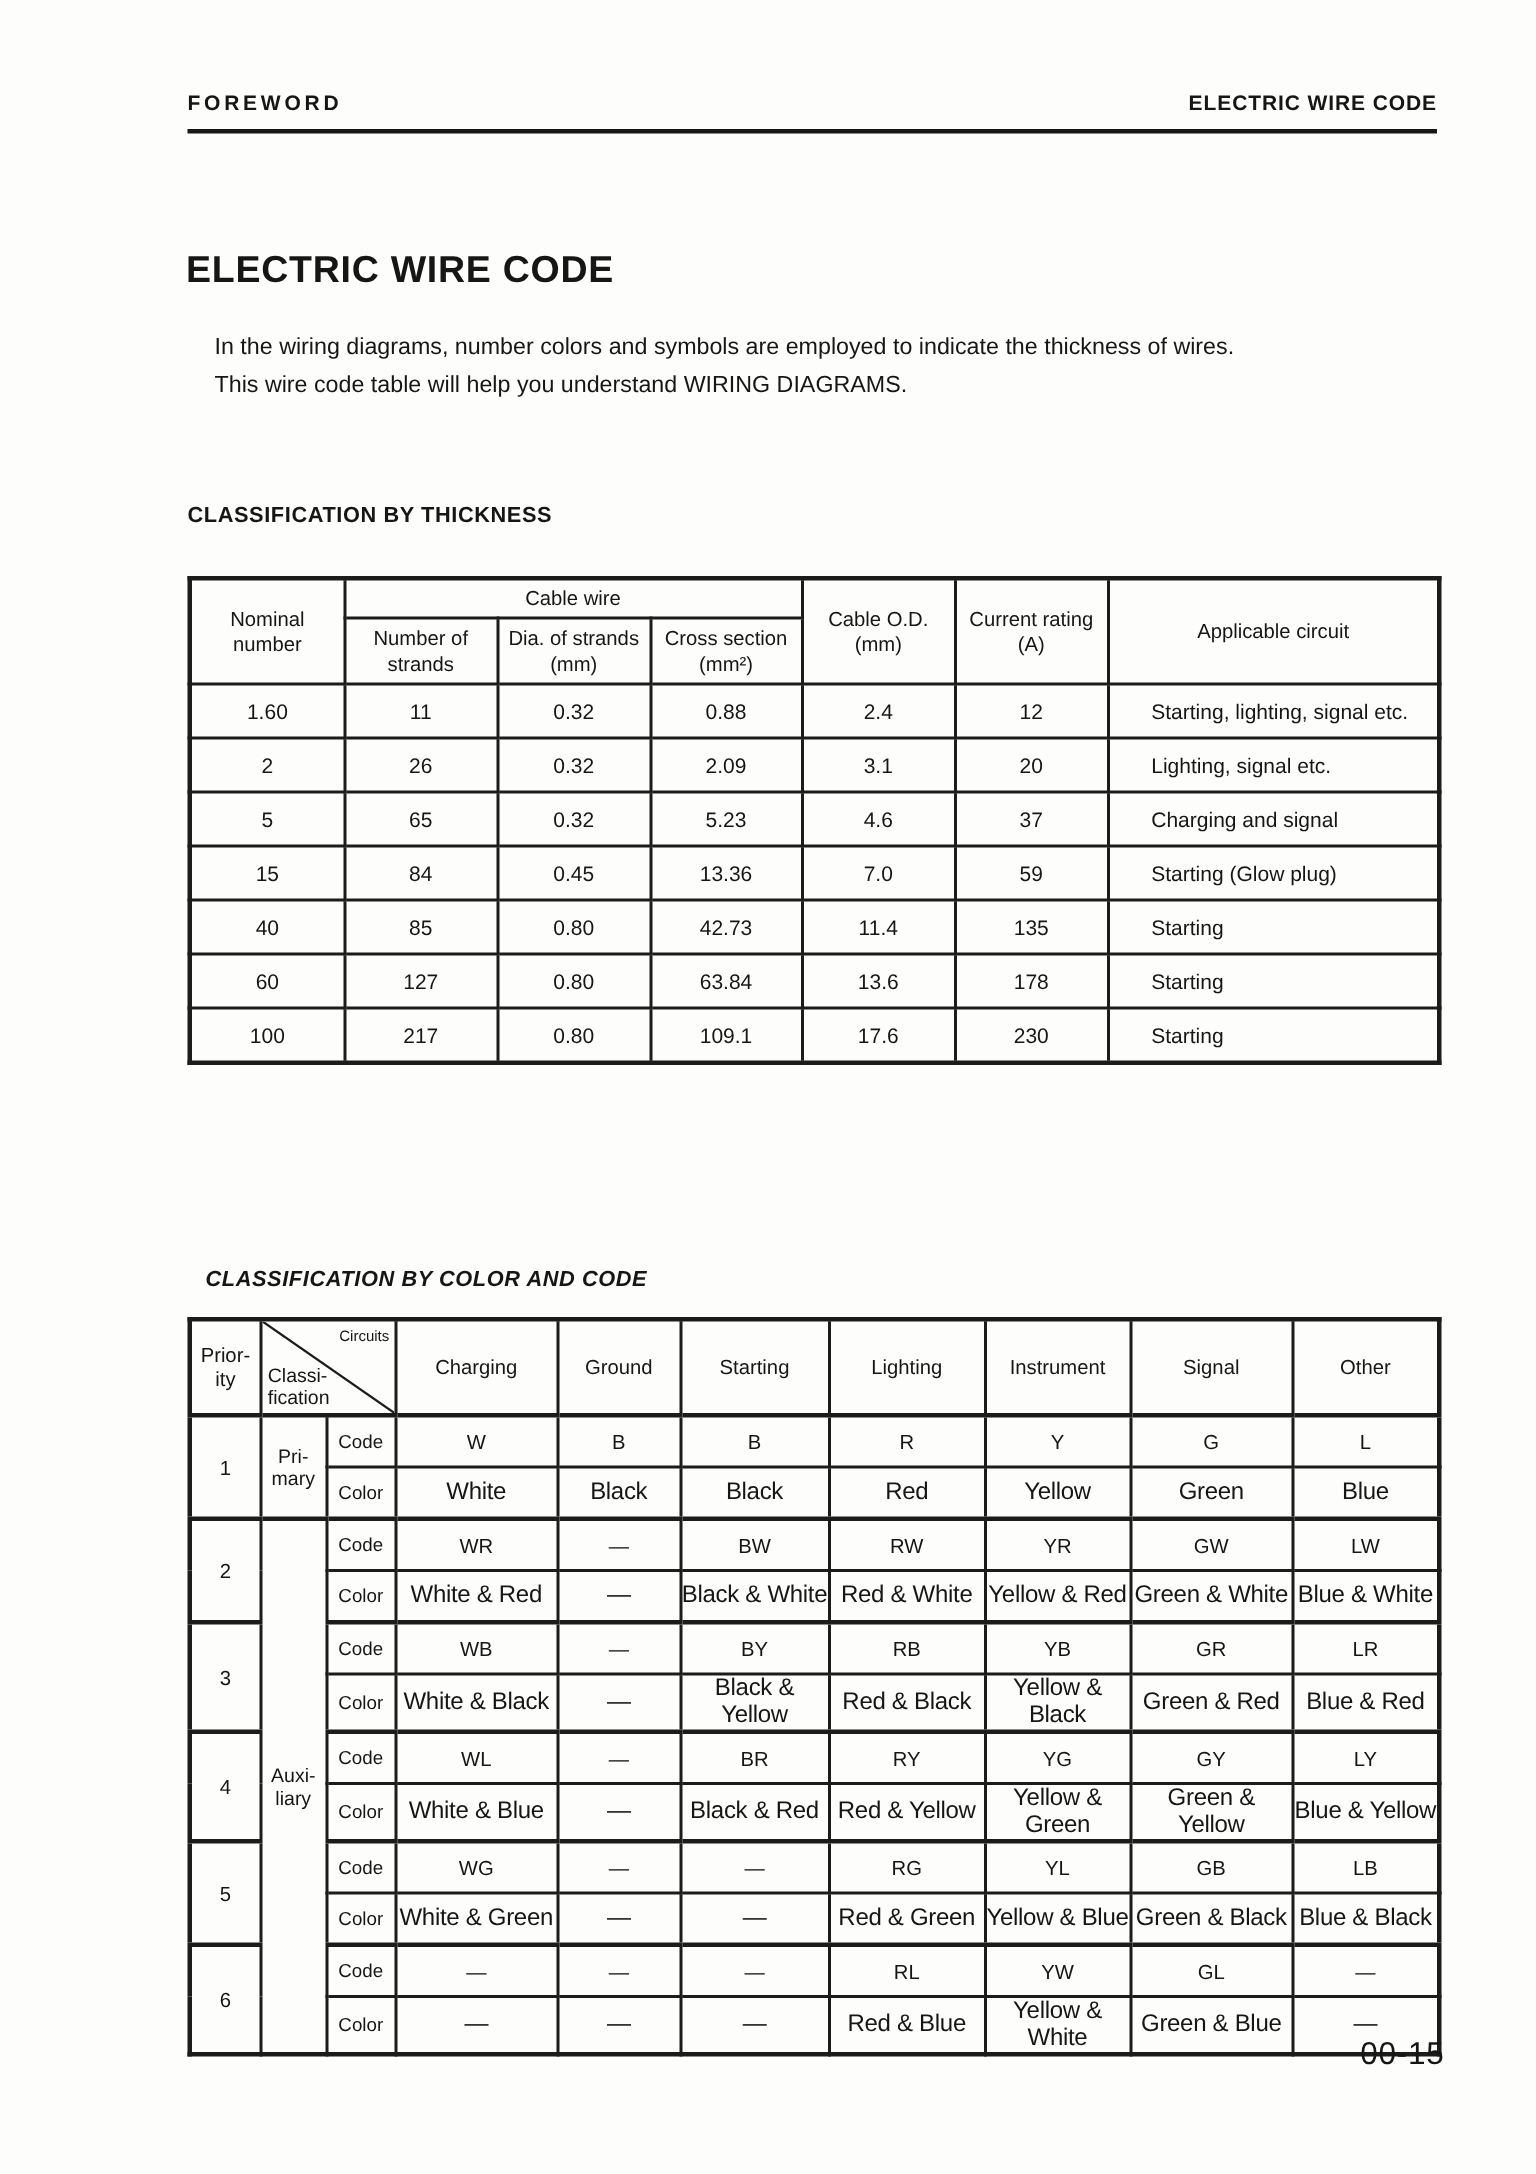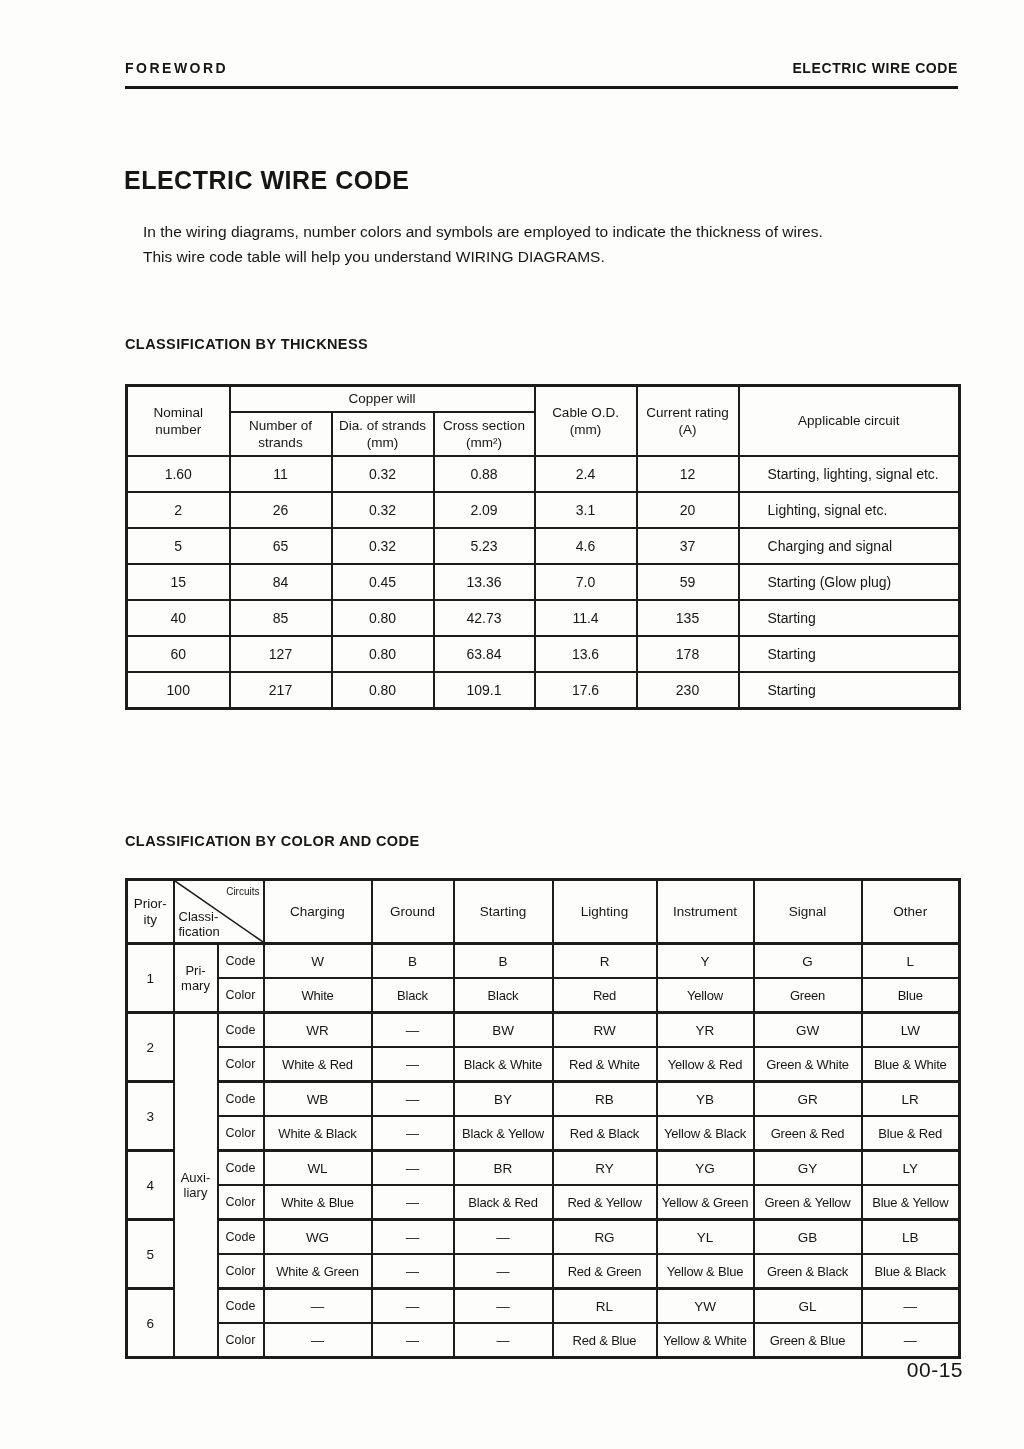--- a/index.html
+++ b/index.html
@@ -44,21 +44,21 @@
   .t1 td.circuit { text-align: left; padding-left: 28px; }
 
   
   .t2 { top: 878px; left: 125px; width: 833px; border: 3px solid #1c1c1c; }
   .t2 th, .t2 td { border: 2px solid #1c1c1c; }
   .t2 thead th { border-bottom-width: 3px; font-size: 13.5px; line-height: 16px; }
   .t2 tbody td { border-top-width: 1px; font-size: 13.5px; height: 32px; }
   .t2 tr.grp td { border-top-width: 3px; }
   .t2 td.lbl { font-size: 12.5px; }
   .t2 td.cls { font-size: 13px; line-height: 15px; }
-  .t2 tr.sub td.val { font-size: 13px; letter-spacing: -0.2px; }
+  .t2 tr.sub td.val { font-size: 16px; letter-spacing: -0.2px; }
   .t2 th.corner { position: relative; }
   .t2 th.corner svg { position: absolute; inset: 0; width: 100%; height: 100%; }
   .t2 th.corner .top-lab { position: absolute; top: 3px; right: 3px; font-size: 10px; }
   .t2 th.corner .bot-lab { position: absolute; bottom: 3px; left: 4px; font-size: 13px; line-height: 15px; text-align: left; }
 
   .page-num { top: 1358px; left: 880px; width: 83px; font-size: 21px; letter-spacing: 0.5px; text-align: right; }
 </style>
 </head>
 <body>
 
@@ -84,21 +84,21 @@
       <col style="width:102px">
       <col style="width:101px">
     <col style="width:102px">
       <col style="width:102px">
       <col style="width:221px">
   </colgroup>
   <thead>
     <tr style="height:26px;">
       <th rowspan="2" class="pre">Nominal
 number</th>
-      <th colspan="3">Copper will</th>
+      <th colspan="3">Cable wire</th>
       <th rowspan="2" class="pre">Cable O.D.
 (mm)</th>
       <th rowspan="2" class="pre">Current rating
 (A)</th>
       <th rowspan="2">Applicable circuit</th>
     </tr>
     <tr style="height:44px;">
       <th class="pre">Number of
 strands</th>
       <th class="pre">Dia. of strands
@@ -167,21 +167,21 @@
       <td>217</td>
       <td>0.80</td>
       <td>109.1</td>
       <td>17.6</td>
       <td>230</td>
       <td class="circuit">Starting</td>
     </tr>
   </tbody>
 </table>
 
-<h2 class="abs sec-heading sec-color" style="margin:0;">CLASSIFICATION BY COLOR AND CODE</h2>
+<h2 class="abs sec-heading sec-color" style="margin:12px;font-style:italic;">CLASSIFICATION BY COLOR AND CODE</h2>
 
 <table class="abs t2">
   <colgroup>
     <col style="width:47px">
       <col style="width:44px">
       <col style="width:46px">
     <col style="width:108px">
       <col style="width:82px">
       <col style="width:99px">
       <col style="width:104px">

